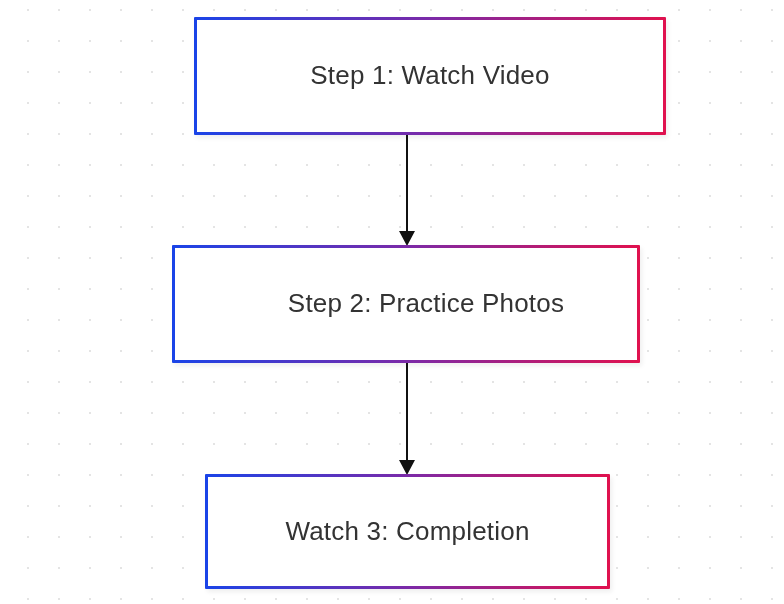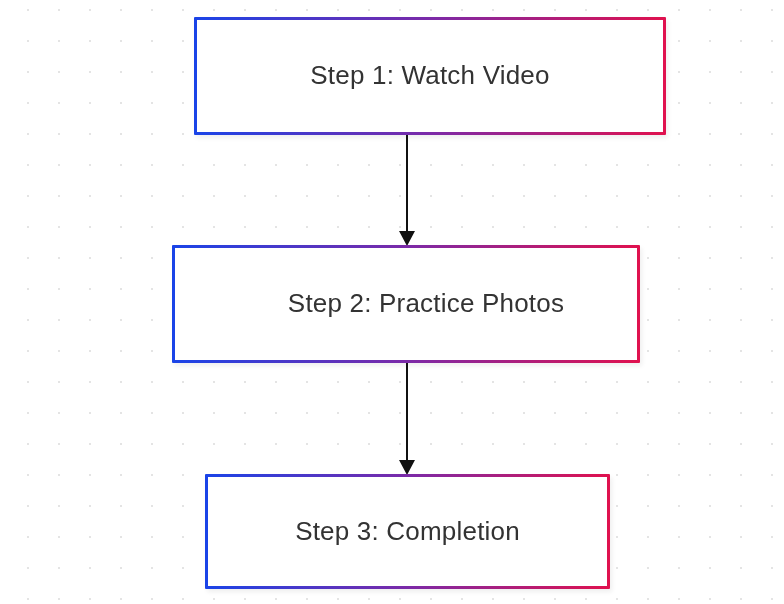--- a/index.html
+++ b/index.html
@@ -98,16 +98,16 @@
 
   <div class="node" id="node-step1" style="--c-start: #1a44e8; --c-mid: #7b2aa8; --c-end: #e0114e; border-width: 3px;">
     <span class="node-label" style="color: rgb(51, 51, 51); font-size: 26px;">Step 1: Watch Video</span>
   </div>
 
   <div class="node" id="node-step2" style="--c-start: #1a44e8; --c-mid: #7b2aa8; --c-end: #e0114e; border-width: 3px; padding-left: 40px;">
     <span class="node-label" style="color: rgb(51, 51, 51); font-size: 26px;">Step 2: Practice Photos</span>
   </div>
 
   <div class="node" id="node-step3" style="--c-start: #1a44e8; --c-mid: #7b2aa8; --c-end: #e0114e; border-width: 3px;">
-    <span class="node-label" style="color: rgb(51, 51, 51); font-size: 26px;">Step 3: Completion</span>
+    <span class="node-label" style="color: rgb(51, 51, 51); font-size: 26px;">Watch 3: Completion</span>
   </div>
 
 </div>
 
 </body></html>

